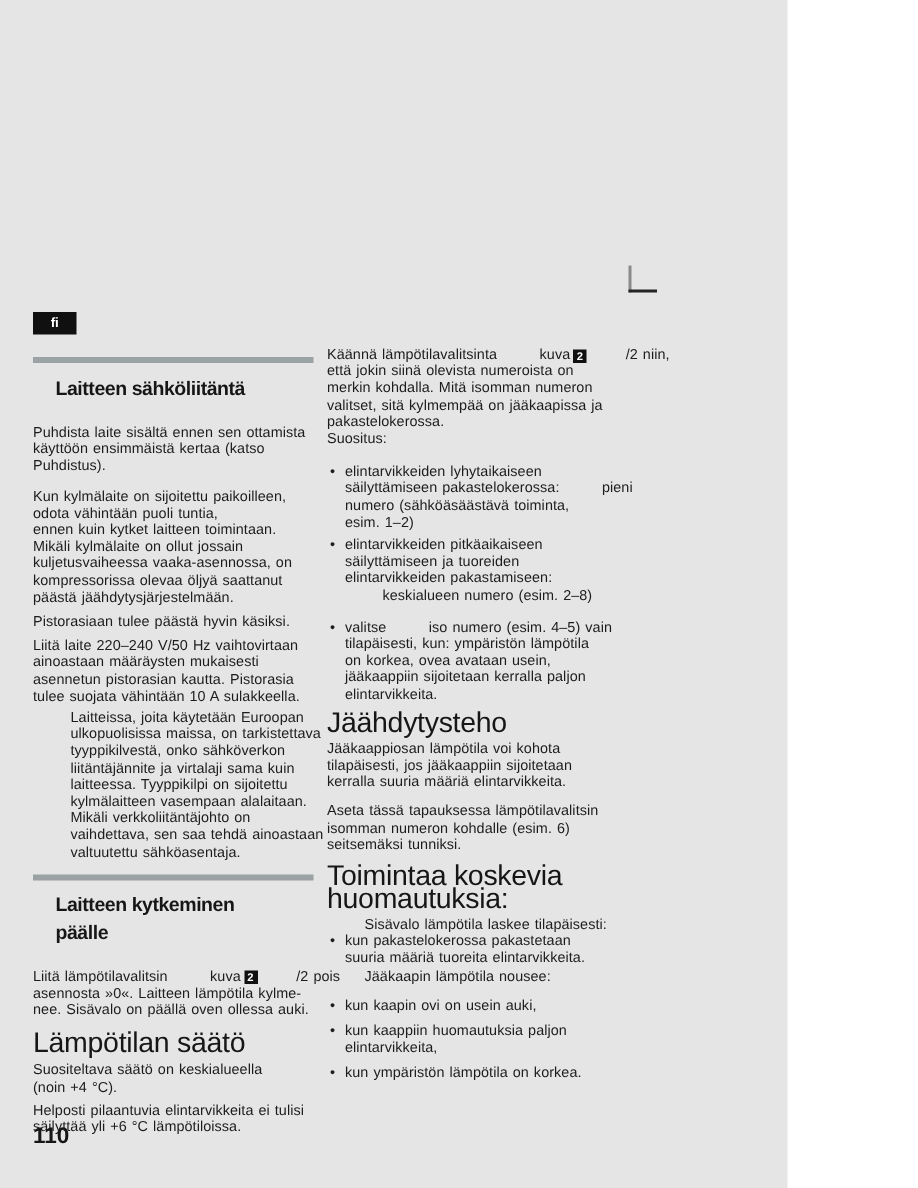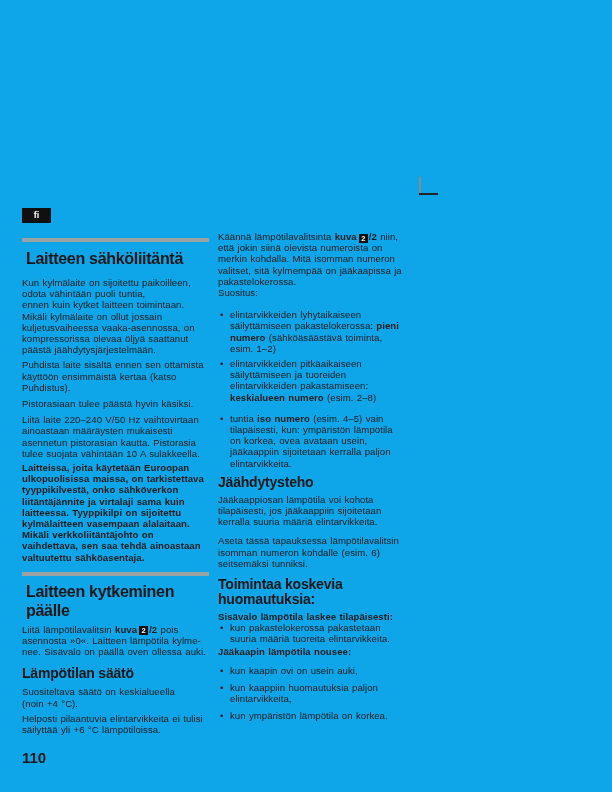--- a/index.html
+++ b/index.html
@@ -1,46 +1,46 @@
 <!DOCTYPE html>
 <html><head>
 <meta charset="utf-8">
 <style>
   html,body { margin:0; padding:0; background:#ffffff; }
   .page {
-    position:relative; width:612px; height:792px; background:#0ea5e9;
+    position:relative; width:525px; height:792px; background:#e5e5e5;
     font-family:"Liberation Sans", sans-serif; color:#1c1c1c; overflow:hidden;
   }
   .lang-tab {
     position:absolute; left:22px; top:208px; width:29px; height:15px;
     background:#101010; color:#ffffff; font-size:9px; font-weight:bold;
     text-align:center; line-height:15px;
   }
   .crop-v { position:absolute; left:419px; top:177px; width:2px; height:18px; background:#8a8a8a; }
   .crop-h { position:absolute; left:419px; top:193px; width:19px; height:2px; background:#242424; }
 
   .col { position:absolute; }
   .col-left  { left:22px;  top:238px; width:187px; }
   .col-right { left:218px; top:231px; width:193px; }
 
   .bar { height:4px; background:#9aa2a3; }
 
   .h1 {
-    font-size:16px; font-weight:bold; line-height:19px; letter-spacing:-0.3px;
-    margin:4px; white-space:pre-line; color:#161616;
+    font-size:13px; font-weight:bold; line-height:19px; letter-spacing:-0.3px;
+    margin:15px; white-space:pre-line; color:#161616;
   }
   .h2 {
-    font-size:14px; font-weight:bold; line-height:15px; letter-spacing:-0.2px;
+    font-size:19px; font-weight:normal; line-height:15px; letter-spacing:-0.2px;
     margin:0; white-space:pre-line; color:#161616;
   }
   .p {
     font-size:9.6px; line-height:11.2px; margin:0; white-space:pre;
     letter-spacing:0.05px; word-spacing:0.6px;
   }
-  .b { font-weight:bold; }
+  .b { font-weight:normal;margin-left:25px; }
   .figbox {
     display:inline-block; background:#101010; color:#ffffff;
     width:9px; height:9px; line-height:9.5px; font-size:7.5px; font-weight:bold;
     text-align:center; margin:0 1px 0 2px; position:relative; top:0.5px;
   }
   .bullet { display:flex; }
   .bullet .dot { flex:none; width:10px; padding-left:2px; font-size:9.6px; line-height:11.2px; }
   .bullet .bt { flex:1; }
 
   .page-num {
@@ -57,31 +57,31 @@
 
   <div class="crop-v"></div>
   <div class="crop-h"></div>
 
   <div class="col col-left">
 
     <div class="bar"></div>
 
     <h1 class="h1" style="margin-top:7px">Laitteen sähköliitäntä</h1>
 
+    <p class="p" style="margin-top:4px">Puhdista laite sisältä ennen sen ottamista
+käyttöön ensimmäistä kertaa (katso
+Puhdistus).</p>
+
     <p class="p" style="margin-top:9px">Kun kylmälaite on sijoitettu paikoilleen,
 odota vähintään puoli tuntia,
 ennen kuin kytket laitteen toimintaan.
 Mikäli kylmälaite on ollut jossain
 kuljetusvaiheessa vaaka-asennossa, on
 kompressorissa olevaa öljyä saattanut
 päästä jäähdytysjärjestelmään.</p>
-
-    <p class="p" style="margin-top:4px">Puhdista laite sisältä ennen sen ottamista
-käyttöön ensimmäistä kertaa (katso
-Puhdistus).</p>
 
     <p class="p" style="margin-top:5px">Pistorasiaan tulee päästä hyvin käsiksi.</p>
 
     <p class="p" style="margin-top:5px">Liitä laite 220–240 V/50 Hz vaihtovirtaan
 ainoastaan määräysten mukaisesti
 asennetun pistorasian kautta. Pistorasia
 tulee suojata vähintään 10 A sulakkeella.</p>
 
     <p class="p b" style="margin-top:3px">Laitteissa, joita käytetään Euroopan
 ulkopuolisissa maissa, on tarkistettava
@@ -132,21 +132,21 @@
     <div class="bullet" style="margin-top:4px">
       <span class="dot">•</span>
       <div class="bt p"><span>elintarvikkeiden pitkäaikaiseen
 säilyttämiseen ja tuoreiden
 elintarvikkeiden pakastamiseen:
 </span><span class="b">keskialueen numero</span><span> (esim. 2–8)</span></div>
     </div>
 
     <div class="bullet" style="margin-top:10px">
       <span class="dot">•</span>
-      <div class="bt p"><span>tuntia </span><span class="b">iso numero</span><span> (esim. 4–5) vain
+      <div class="bt p"><span>valitse </span><span class="b">iso numero</span><span> (esim. 4–5) vain
 tilapäisesti, kun: ympäristön lämpötila
 on korkea, ovea avataan usein,
 jääkaappiin sijoitetaan kerralla paljon
 elintarvikkeita.</span></div>
     </div>
 
     <h2 class="h2" style="margin-top:6px">Jäähdytysteho</h2>
 
     <p class="p" style="margin-top:4px">Jääkaappiosan lämpötila voi kohota
 tilapäisesti, jos jääkaappiin sijoitetaan

